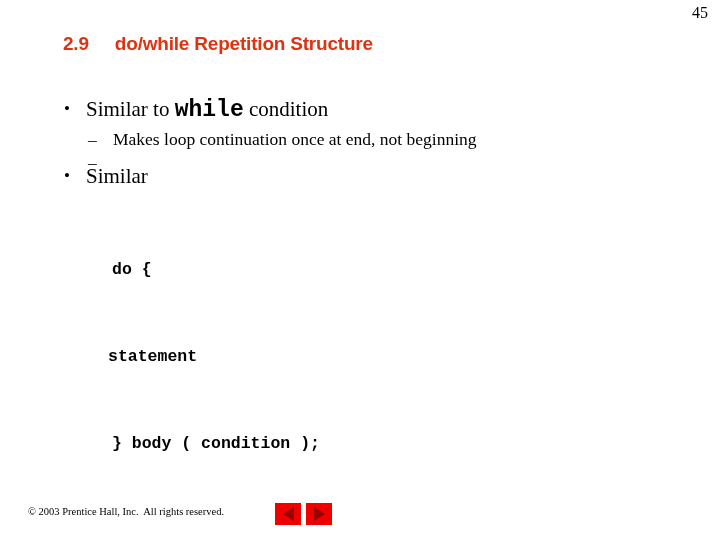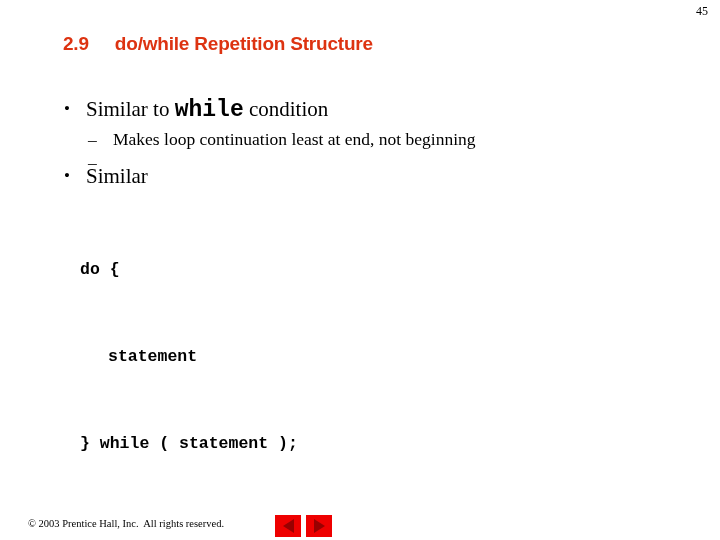--- a/index.html
+++ b/index.html
@@ -20,21 +20,21 @@
     height: 540px;
     background: #ffffff;
   }
 
   
   .page-number {
     position: absolute;
     top: 5px;
     right: 12px;
     font-family: "Liberation Serif", serif;
-    font-size: 12px;
+    font-size: 16px;
     color: #000000;
     line-height: 1;
   }
 
   
   .slide-title {
     position: absolute;
     left: 63px;
     top: 33px;
     font-family: "Liberation Sans", sans-serif;
@@ -103,31 +103,31 @@
   .code-block {
     margin-top: 7px;
     font-family: "Liberation Mono", "DejaVu Sans Mono", monospace;
     font-weight: bold;
     font-size: 16.5px;
     line-height: 29px;
     color: #000000;
     white-space: pre;
   }
   .code-line {
-    padding-left: 80px;
+    padding-left: 112px;
   }
   .code-line.indent-1 {
     padding-left: 108px;
   }
 
   
   .footer {
     position: absolute;
     left: 0;
-    bottom: 0;
+    bottom: 12px;
     width: 720px;
     height: 42px;
   }
   .copyright {
     position: absolute;
     left: 28px;
     bottom: 11px;
     font-family: "Liberation Serif", serif;
     font-size: 10.5px;
     color: #000000;
@@ -172,32 +172,32 @@
   <div class="page-number">45</div>
 
   <div class="slide-title"><span class="title-num">2.9</span><span class="title-gap"></span><span class="title-text">do/while Repetition Structure</span></div>
 
   <div class="body">
 
     <div class="bullet-l1"><span class="marker">•</span><span>Similar to </span><span class="mono-inline">while</span><span> condition</span></div>
 
     <div class="gap-after-l1"></div>
 
-    <div class="bullet-l2"><span class="marker">–</span><span>Makes loop continuation least at end, not beginning</span></div>
+    <div class="bullet-l2"><span class="marker">–</span><span>Makes loop continuation once at end, not beginning</span></div>
 
     <div class="bullet-l2"><span class="marker">–</span></div>
 
     <div class="gap-after-l2"></div>
 
     <div class="bullet-l1"><span class="marker">•</span><span>Similar</span></div>
 
     <div class="code-block">
       <div class="code-line">do {</div>
       <div class="code-line indent-1">statement</div>
-      <div class="code-line">} while ( statement );</div>
+      <div class="code-line">} body ( condition );</div>
     </div>
 
   </div>
 
   <div class="footer">
     <div class="copyright">© 2003 Prentice Hall, Inc.  All rights reserved.</div>
 
     <div class="nav-buttons">
       <button class="nav-btn prev" title="Previous slide">
         <span class="tri"></span>

